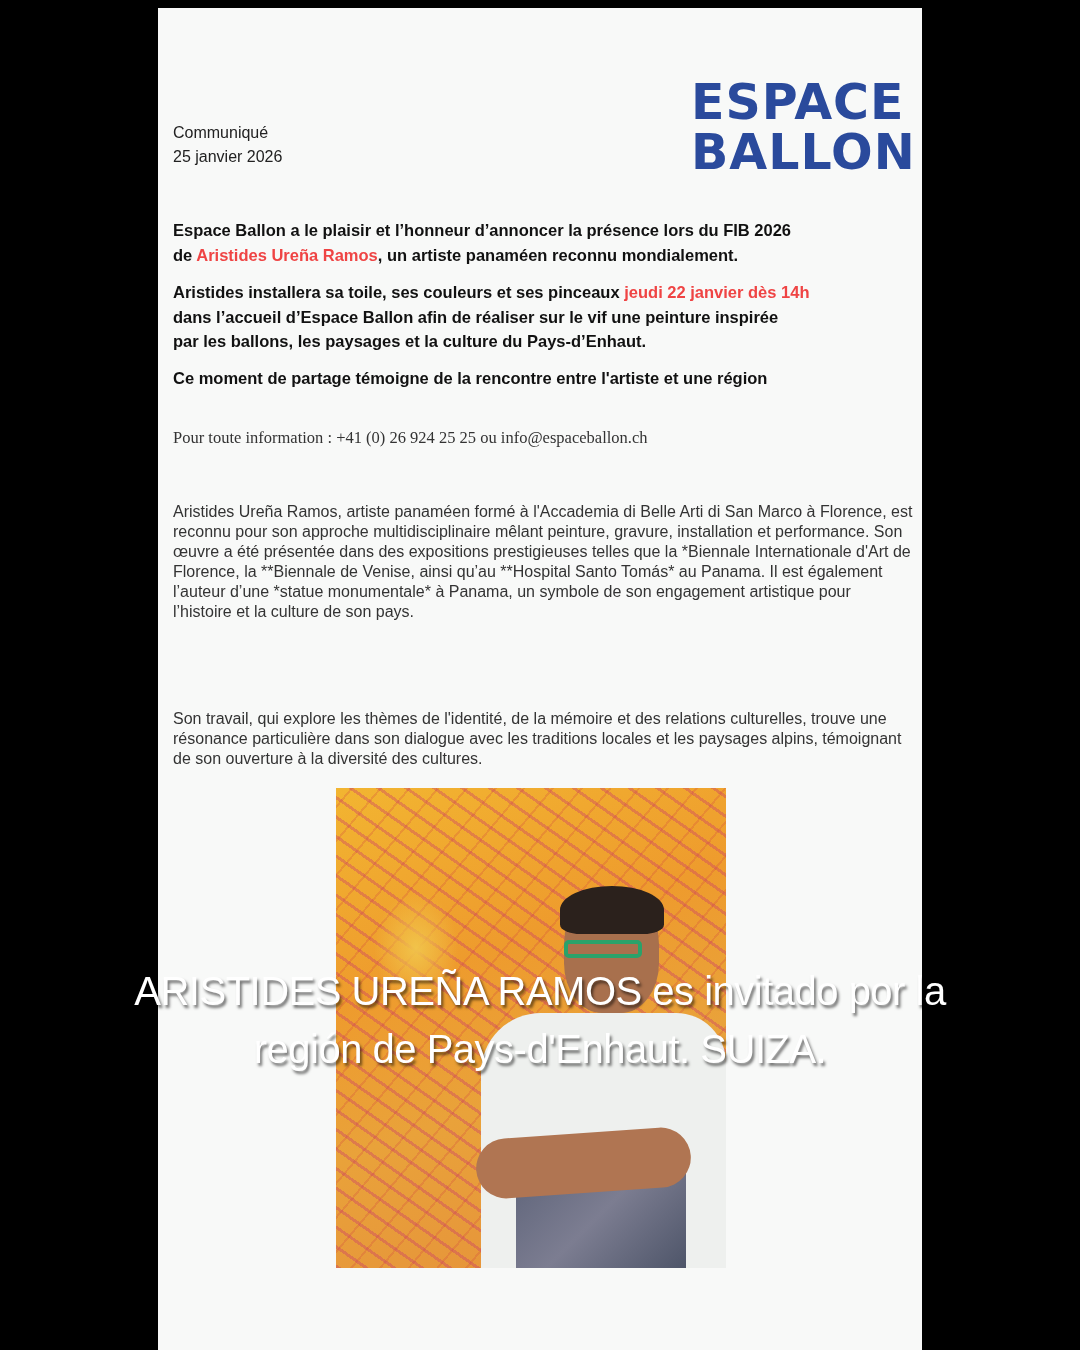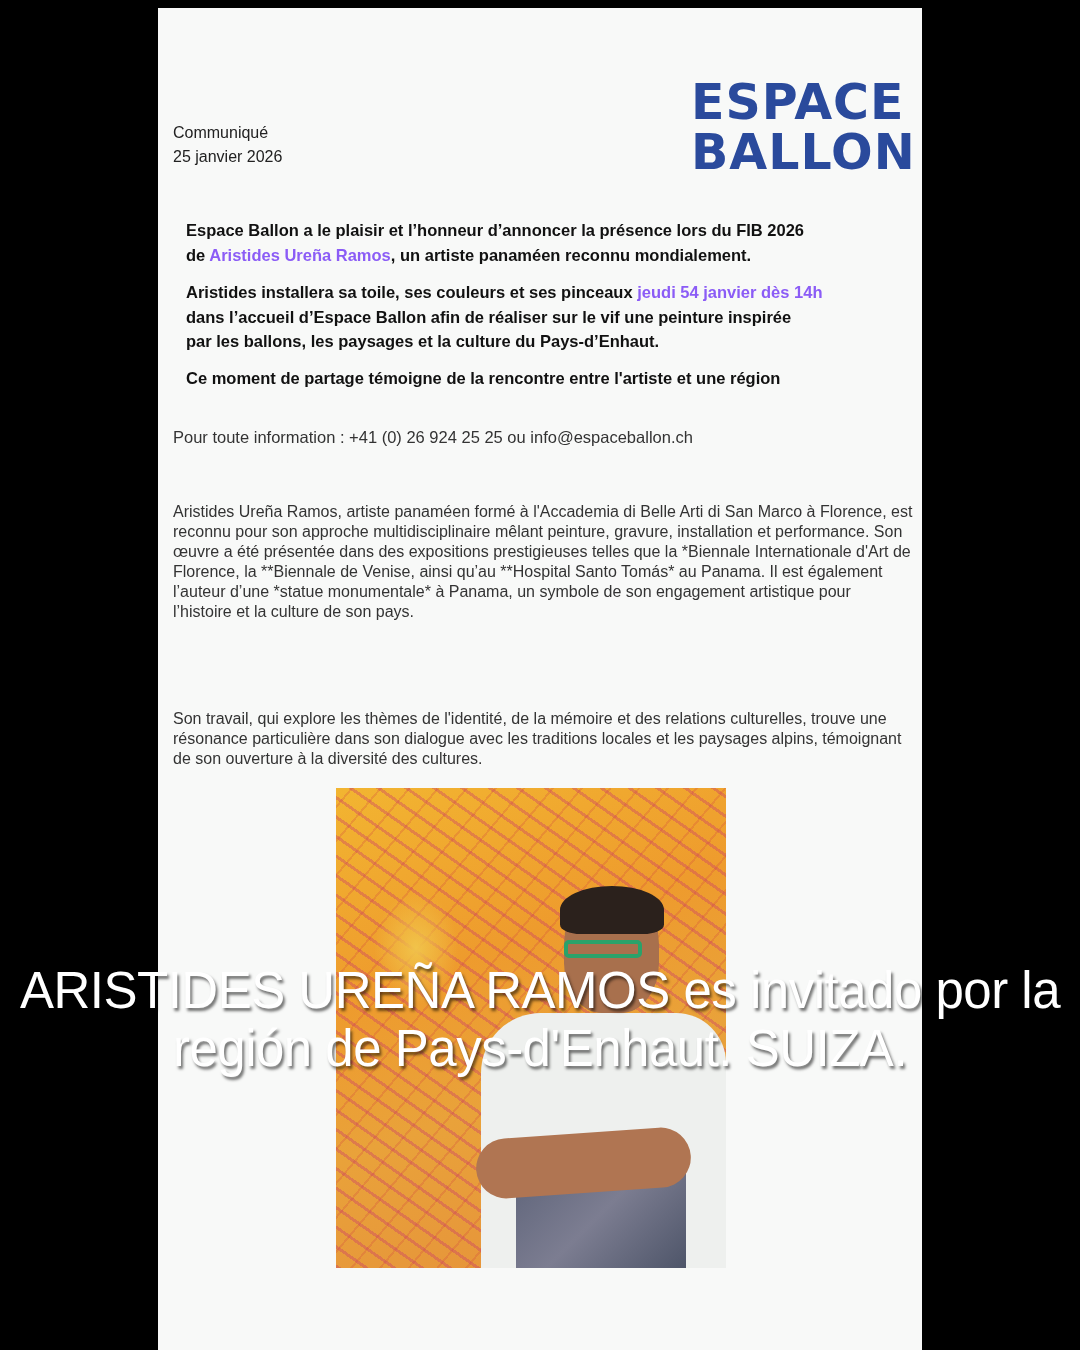--- a/index.html
+++ b/index.html
@@ -1,43 +1,43 @@
 <!DOCTYPE html>
 <html><head>
 <meta charset="utf-8">
 <style>
   html, body { margin:0; padding:0; }
   body { width:1080px; height:1350px; background:#000; position:relative; overflow:hidden; font-family:"Liberation Sans", sans-serif; }
   .page { position:absolute; left:158px; top:8px; width:764px; height:1350px; background:#f8f9f8; }
   .meta { position:absolute; left:15px; top:113px; font-size:16px; line-height:24px; color:#222; }
   .logo { position:absolute; left:497px; top:70px; width:256px; font-family:"DejaVu Sans", sans-serif; font-weight:bold; color:#2a4a9c; font-size:49px; line-height:50px; letter-spacing:1px;margin-left:36px; }
   .logo div { white-space:nowrap; }
-  .bold-block { position:absolute; left:15px; width:740px; font-size:16.5px; line-height:24.5px; color:#111; font-weight:bold;margin-left:13px; }
-  .accent { color:#8b5cf6; font-weight:bold; }
+  .bold-block { position:absolute; left:15px; width:740px; font-size:16.5px; line-height:24.5px; color:#111; font-weight:bold; }
+  .accent { color:#ef4444; font-weight:bold; }
   .p1 { top:210px; }
   .p2 { top:272px; }
   .p3 { top:358px; }
-  .contact { position:absolute; left:15px; top:420px; font-size:16.5px; color:#333; }
+  .contact { position:absolute; left:15px; top:420px; font-size:16.5px; color:#333;font-family:Liberation Serif, serif; }
   .bio { position:absolute; left:15px; width:740px; font-size:16px; line-height:20px; color:#333; }
   .bio1 { top:494px; }
   .bio2 { top:653px;margin-top:48px; }
   .photo { position:absolute; left:178px; top:780px; width:390px; height:480px; overflow:hidden;
     background:
       radial-gradient(ellipse 60px 80px at 80px 160px, #f1c34a 0%, transparent 70%),
       repeating-linear-gradient(35deg, rgba(200,50,110,0.35) 0 3px, transparent 3px 16px),
       repeating-linear-gradient(-50deg, rgba(210,70,60,0.25) 0 2px, transparent 2px 22px),
       linear-gradient(160deg, #f2b531 0%, #ee9b2d 35%, #e9a23a 60%, #e58f3a 100%);
   }
   .person-head { position:absolute; left:228px; top:100px; width:95px; height:125px; border-radius:45% 45% 40% 40%; background:#a8704d; }
   .person-hair { position:absolute; left:224px; top:98px; width:104px; height:48px; border-radius:50% 50% 20% 20%; background:#2b211c; }
   .glasses { position:absolute; left:228px; top:152px; width:78px; height:18px; border:4px solid #2aa26a; border-radius:5px; box-sizing:border-box; }
   .shirt { position:absolute; left:145px; top:225px; width:245px; height:255px; background:#eef0ee; border-radius:60px 50px 0 0; }
   .arms { position:absolute; left:140px; top:345px; width:215px; height:60px; background:#b07552; border-radius:30px; transform:rotate(-4deg); }
   .apron { position:absolute; left:180px; top:370px; width:170px; height:110px; background:linear-gradient(135deg,#5c6278,#7c7d91,#4e5569); }
-  .overlay { position:absolute; left:0; top:962px; width:1080px; text-align:center; color:#fff; font-size:51px; line-height:58px; text-shadow:2px 3px 3px rgba(0,0,0,0.55); letter-spacing:-0.5px; }
+  .overlay { position:absolute; left:0; top:962px; width:1080px; text-align:center; color:#fff; font-size:40px; line-height:58px; text-shadow:2px 3px 3px rgba(0,0,0,0.55); letter-spacing:-0.5px; }
 </style>
 </head>
 <body>
 
 <div class="page">
   <div class="meta">
     <div>Communiqué</div>
     <div>25 janvier 2026</div>
   </div>
 
@@ -45,21 +45,21 @@
     <div>ESPACE</div>
     <div>BALLON</div>
   </div>
 
   <div class="bold-block p1">
     <span>Espace Ballon a le plaisir et l’honneur d’annoncer la présence lors du FIB 2026</span><br>
     <span>de </span><span class="accent">Aristides Ureña Ramos</span><span>, un artiste panaméen reconnu mondialement.</span>
   </div>
 
   <div class="bold-block p2">
-    <span>Aristides installera sa toile, ses couleurs et ses pinceaux </span><span class="accent">jeudi 54 janvier dès 14h</span><br>
+    <span>Aristides installera sa toile, ses couleurs et ses pinceaux </span><span class="accent">jeudi 22 janvier dès 14h</span><br>
     <span>dans l’accueil d’Espace Ballon afin de réaliser sur le vif une peinture inspirée</span><br>
     <span>par les ballons, les paysages et la culture du Pays-d’Enhaut.</span>
   </div>
 
   <div class="bold-block p3">
     <span>Ce moment de partage témoigne de la rencontre entre l'artiste et une région</span><br>
   </div>
 
   <div class="contact">
     <span>Pour toute information : </span><span>+41 (0) 26 924 25 25</span><span> ou </span><span>info@espaceballon.ch</span>

